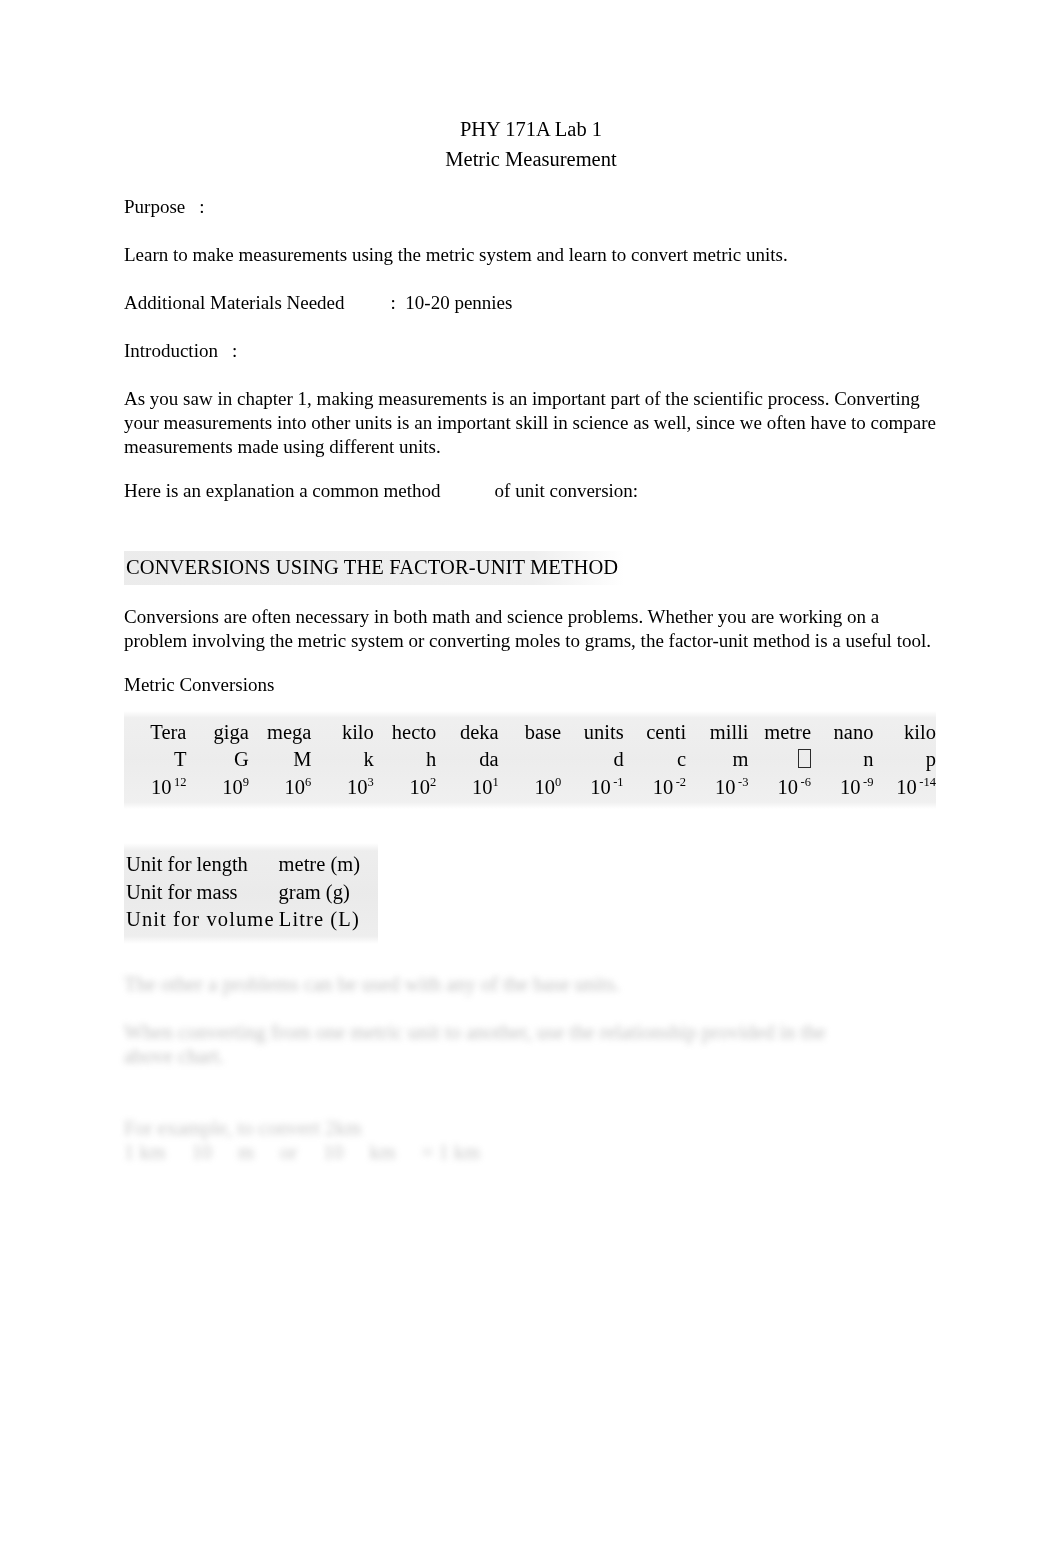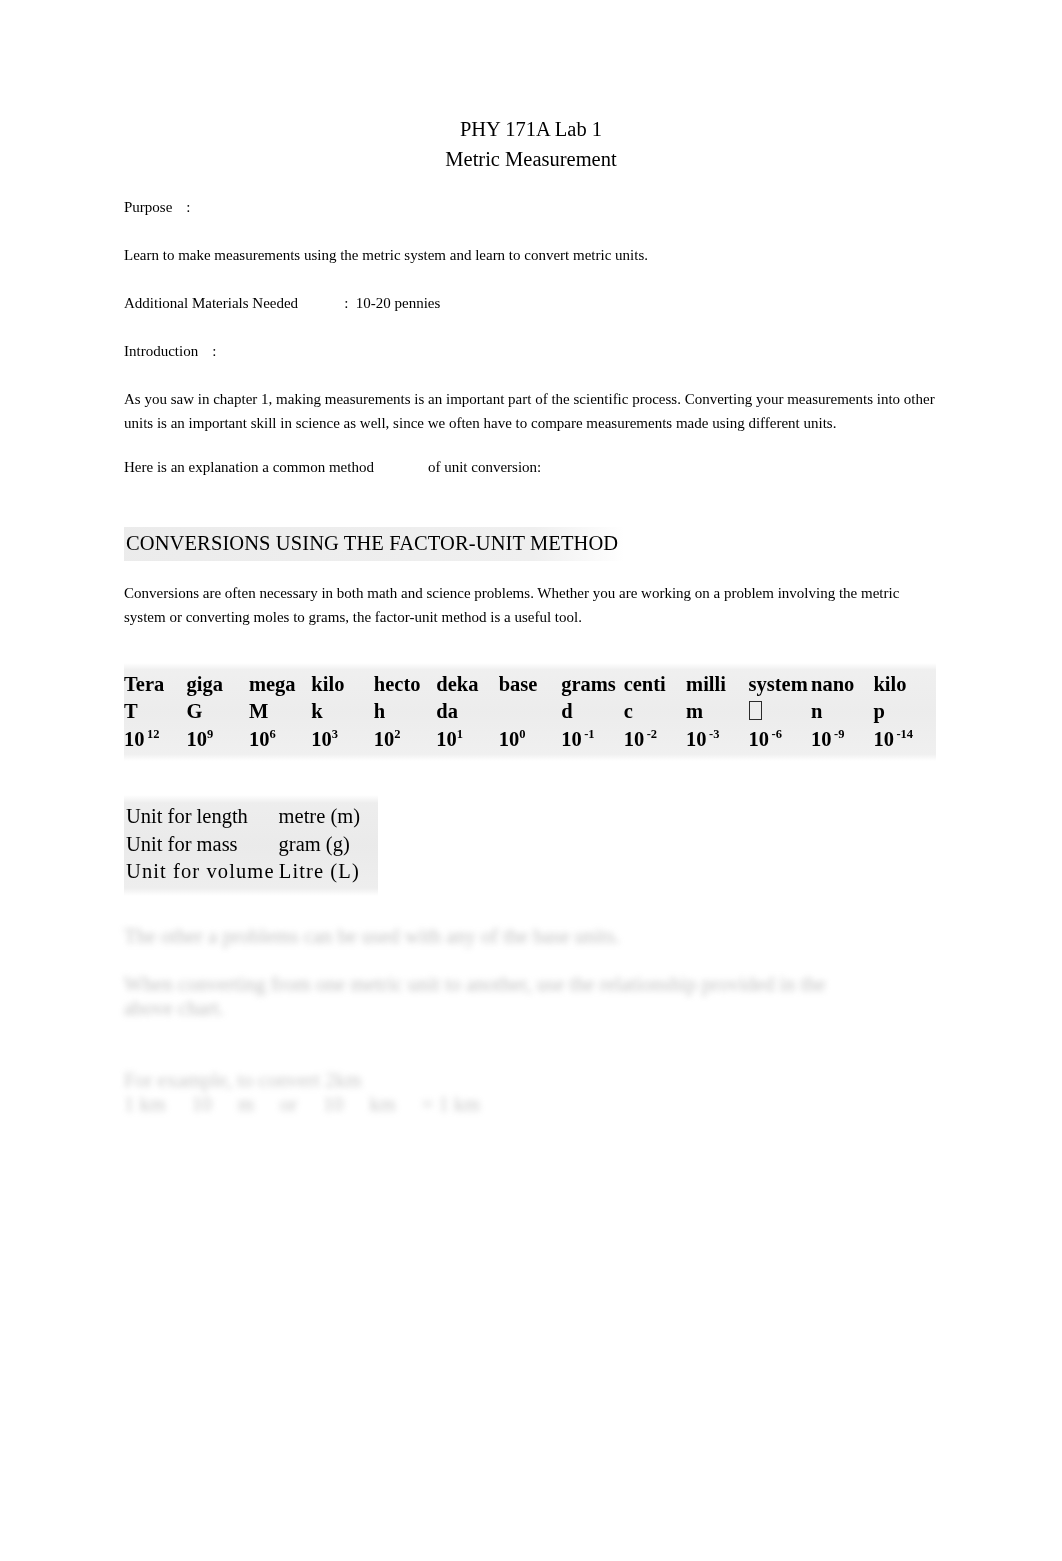--- a/index.html
+++ b/index.html
@@ -36,21 +36,21 @@
     text-align: center;
     font-size: 20.5px;
     line-height: 23.5px;
     margin-bottom: 0;
   }
   .title-line { display: block; }
   .title-block .title-line + .title-line { margin-top: 6px; }
 
   
   .para {
-    font-size: 15px;
+    font-size: 19px;
     line-height: 24px;
     margin: 0;
   }
   .spacer-24 { height: 24px; }
   .spacer-20 { height: 20px; }
   .spacer-14 { height: 14px; }
   .spacer-48 { height: 48px; }
 
   .label-colon {
     display: inline-block;
@@ -92,28 +92,27 @@
         rgba(255,255,255,0) 100%);
     padding: 6px 0 8px 0;
     box-sizing: border-box;
   }
   .metric-table {
     width: 812px;
     border-collapse: collapse;
     table-layout: fixed;
   }
   .metric-table td {
-    text-align: left;
+    text-align: right;
     font-size: 20.5px;
     line-height: 27px;
     padding: 0;
     border: none;
     vertical-align: middle;
     white-space: nowrap;
-    font-weight: bold;
   }
   .metric-table tr.row-prefix td { padding-top: 2px; }
   .metric-table tr.row-symbol td { padding-top: 0px; }
   .metric-table tr.row-power td { padding-top: 1px; }
 
   .pw { display: inline-block; }
   .pw sup {
     font-size: 12.5px;
     vertical-align: super;
     line-height: 0;
@@ -224,39 +223,40 @@
     <div>
       <span class="shaded-heading">CONVERSIONS USING THE FACTOR-UNIT METHOD</span>
     </div>
 
     <div class="spacer-20"></div>
 
     <p class="para">Conversions are often necessary in both math and science problems. Whether you are working on a problem involving the metric system or converting moles to grams, the factor-unit method is a useful tool.</p>
 
     <div class="spacer-20"></div>
 
+    <p class="para">Metric Conversions</p>
 
     <div class="spacer-14"></div>
 
     
     <div class="metric-table-wrap">
       <table class="metric-table">
         <tbody>
           <tr class="row-prefix">
               <td>Tera</td>
               <td>giga</td>
               <td>mega</td>
               <td>kilo</td>
               <td>hecto</td>
               <td>deka</td>
               <td>base</td>
-              <td>grams</td>
+              <td>units</td>
               <td>centi</td>
               <td>milli</td>
-              <td>system</td>
+              <td>metre</td>
               <td>nano</td>
               <td>kilo</td>
             </tr>
           <tr class="row-symbol">
               <td>T</td>
               <td>G</td>
               <td>M</td>
               <td>k</td>
               <td>h</td>
               <td>da</td>

